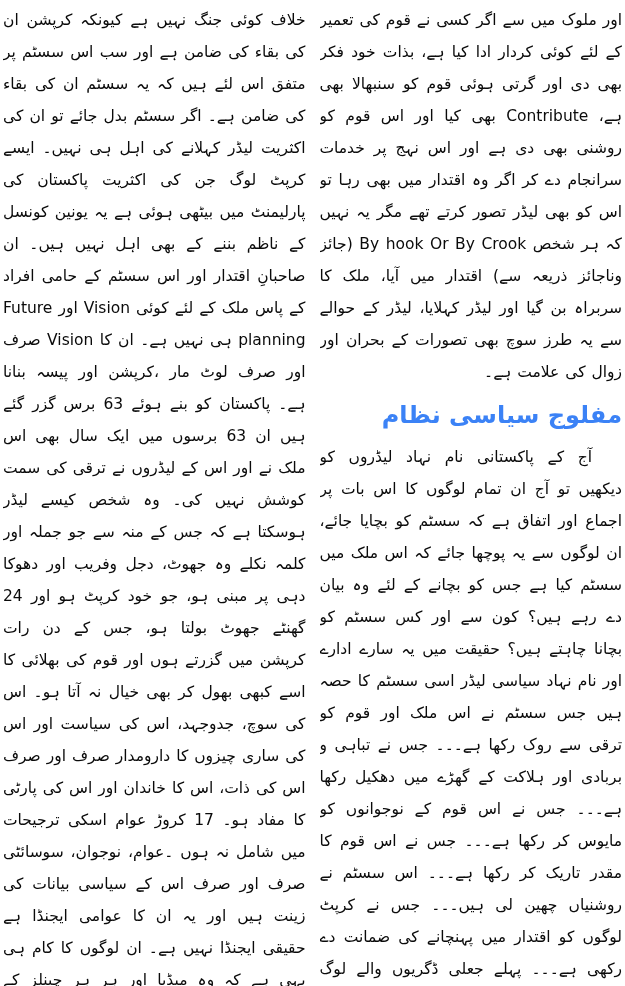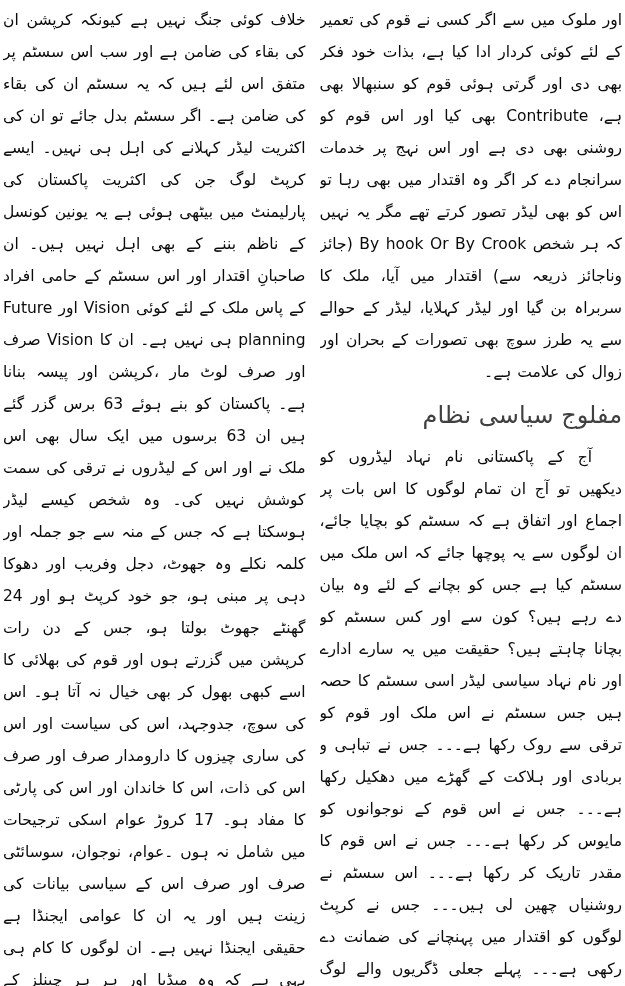--- a/index.html
+++ b/index.html
@@ -36,23 +36,23 @@
     text-justify: inter-word;
     word-spacing: 1px;
     color: #0a0a0a;
   }
   .para.indent {
     text-indent: 30px;
   }
   .heading {
     margin: 10px 0 8px 0;
     font-size: 24px;
-    font-weight: normal;
+    font-weight: bold;
     line-height: 1.45;
-    color: #404040;
+    color: #3b82f6;
   }
   .heading.align-right { text-align: right; padding-left: 20px; }
 </style>
 </head>
 <body>
 
 <main class="article">
 
   <section class="column">
     <p class="para">اور ملوک میں سے اگر کسی نے قوم کی تعمیر کے لئے کوئی کردار ادا کیا ہے، بذات خود فکر بھی دی اور گرتی ہوئی قوم کو سنبھالا بھی ہے، Contribute بھی کیا اور اس قوم کو روشنی بھی دی ہے اور اس نہج پر خدمات سرانجام دے کر اگر وہ اقتدار میں بھی رہا تو اس کو بھی لیڈر تصور کرتے تھے مگر یہ نہیں کہ ہر شخص By hook Or By Crook (جائز وناجائز ذریعہ سے) اقتدار میں آیا، ملک کا سربراہ بن گیا اور لیڈر کہلایا، لیڈر کے حوالے سے یہ طرز سوچ بھی تصورات کے بحران اور زوال کی علامت ہے۔</p>

